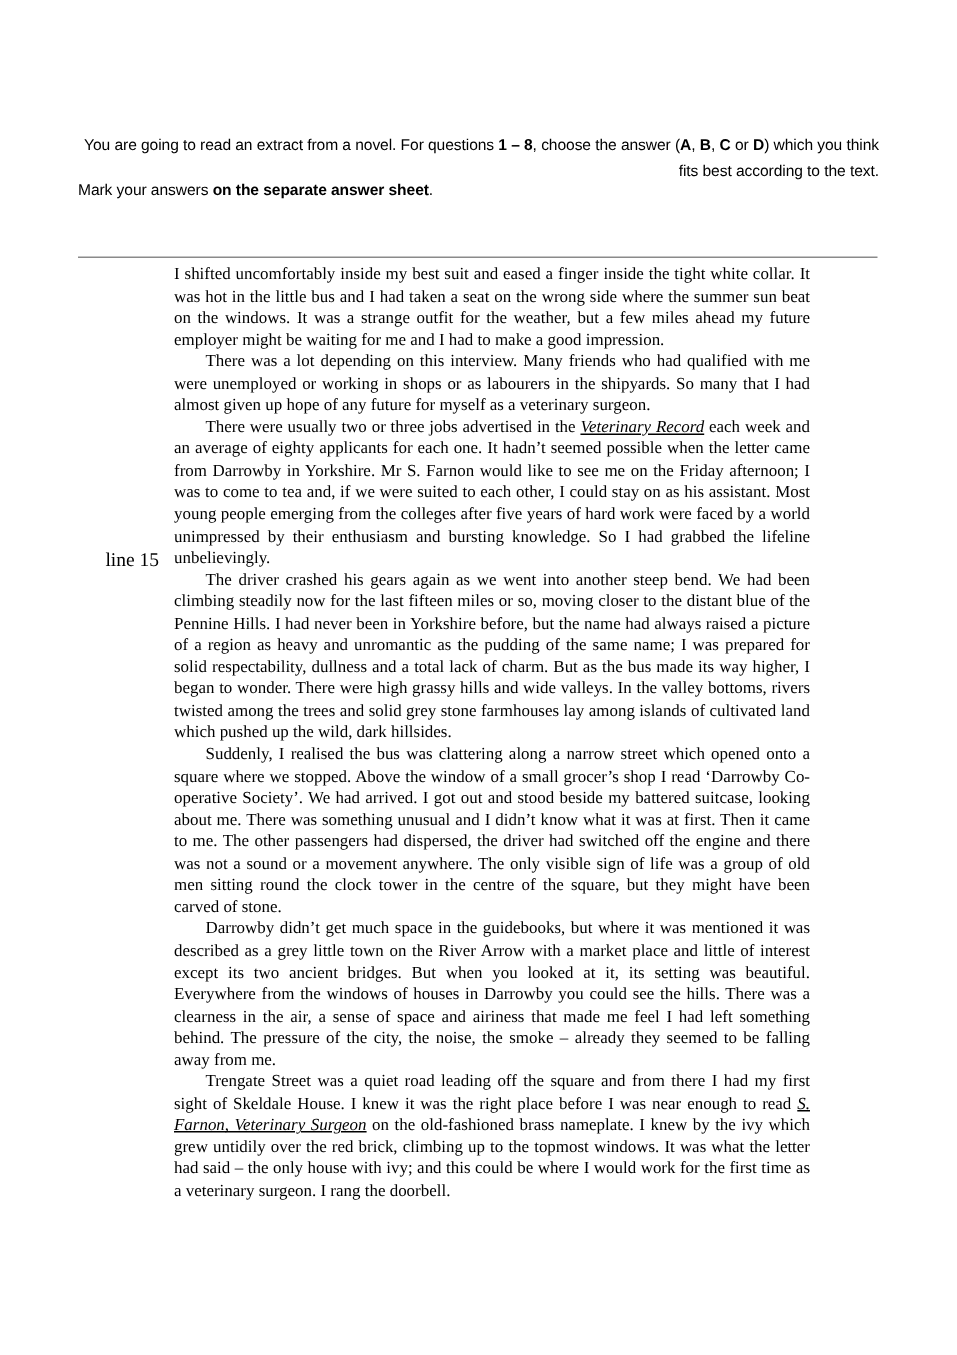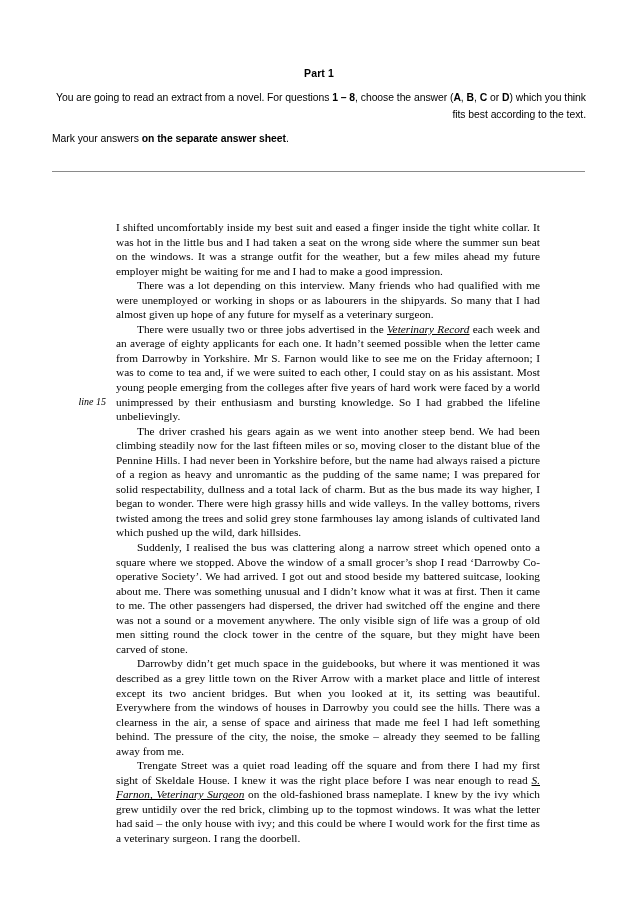--- a/index.html
+++ b/index.html
@@ -47,21 +47,21 @@
     font-size: 10.4px;
     line-height: 16.5px;
     text-align: right;
     letter-spacing: -0.05px;
   }
   .instructions b { font-weight: bold; }
 
   .mark-line {
     position: absolute;
     left: 52px;
-    top: 131px;
+    top: 120px;
     width: 534px;
     font-family: "Liberation Sans", "DejaVu Sans", sans-serif;
     font-size: 10.4px;
     line-height: 16px;
     letter-spacing: -0.05px;
   }
   .mark-line b { font-weight: bold; }
 
   .rule {
     position: absolute;
@@ -78,51 +78,47 @@
     position: absolute;
     left: 116px;
     top: 176px;
     width: 424px;
     font-family: "Liberation Serif", "DejaVu Serif", serif;
     font-size: 11.3px;
     line-height: 14.55px;
     text-align: justify;
     text-justify: inter-word;
     color: #000;
-    margin-top: 44px;
   }
   .passage p {
     margin: 0;
     text-indent: 21px;
     text-align: justify;
   }
   .passage p.first { text-indent: 0; }
   .passage i { font-style: italic; text-decoration: underline; }
 
   
   .line-marker {
     position: absolute;
     left: 40px;
     top: 367px;
     width: 66px;
     text-align: right;
     font-family: "Liberation Serif", "DejaVu Serif", serif;
-    font-style: italic;
-    font-size: 10px;
+    font-size: 13px;
     line-height: 12px;
     color: #000;
-    margin-top: 29px;
   }
 </style>
 </head>
 <body>
 
 <div class="page">
 
-  <div class="part-title">Part 1</div>
 
   <div class="instructions">
     <span>You are going to read an extract from a novel.  For questions </span><b>1 – 8</b><span>, choose the answer (</span><b>A</b><span>, </span><b>B</b><span>, </span><b>C</b><span> or </span><b>D</b><span>) which you think fits best according to the text.</span>
   </div>
 
   <div class="mark-line">
     <span>Mark your answers </span><b>on the separate answer sheet</b><span>.</span>
   </div>
 
   <hr class="rule">

